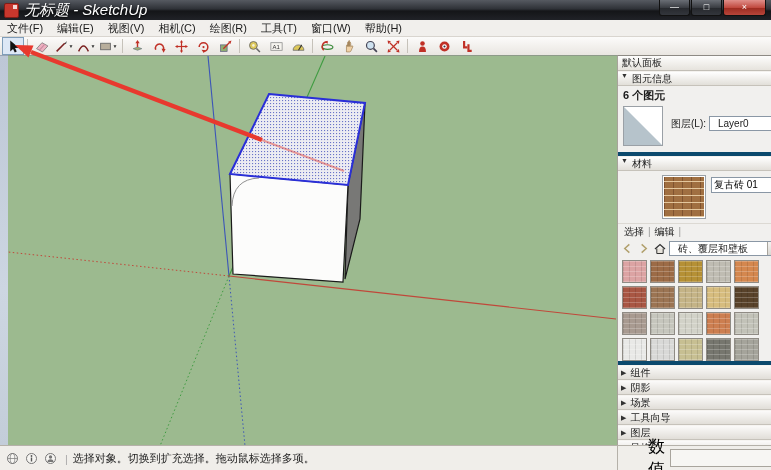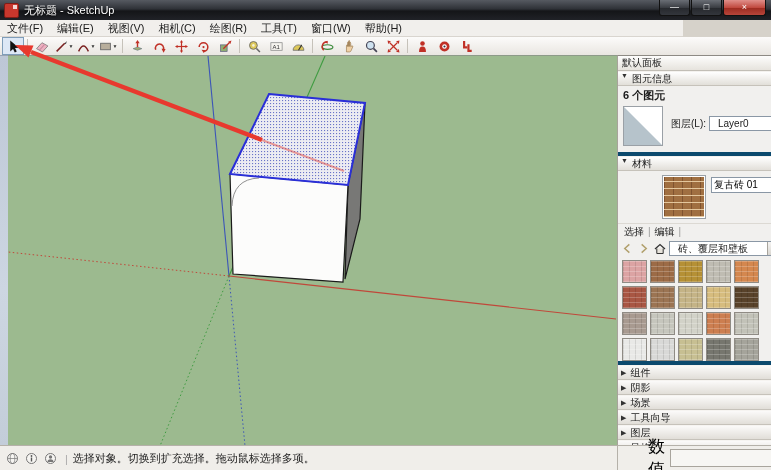--- a/index.html
+++ b/index.html
@@ -6,28 +6,28 @@
   .window{position:relative;width:771px;height:470px;overflow:hidden;
     font-family:"Liberation Sans","DejaVu Sans",sans-serif;background:#d6d2ca;
     -webkit-font-smoothing:antialiased;}
   
   .titlebar{position:absolute;left:0;top:0;width:771px;height:20px;
     background:linear-gradient(#565a61,#2e3137 45%,#141518 55%,#202227);
     display:flex;align-items:center;color:#fff;}
   .app-icon{width:13px;height:13px;margin:0 5px 0 4px;background:#c8372d;border:1px solid #7e1d17;
     border-radius:2px;position:relative;flex:0 0 auto;}
   .app-icon::after{content:"";position:absolute;right:1px;top:1px;width:4px;height:4px;background:#f3d9d6;}
-  .title-text{font-size:11px;text-shadow:0 1px 2px #000;white-space:nowrap;}
+  .title-text{font-size:15px;text-shadow:0 1px 2px #000;white-space:nowrap;font-style:italic;}
   .winbtns{position:absolute;right:5px;top:0;display:flex;}
   .wbtn{width:29px;height:15px;border:1px solid #111;border-top:none;border-radius:0 0 3px 3px;
     background:linear-gradient(#6a6e75,#3a3d43 50%,#26282d 51%,#33363c);
     color:#fff;font-size:9px;line-height:14px;text-align:center;margin-left:1px;}
   .wbtn.close{width:41px;background:linear-gradient(#e08f8a,#c14a40 50%,#9c2a1f 51%,#b8453a);}
   
-  .menubar{position:absolute;left:0;top:20px;width:683px;height:16px;background:#f1efec;
+  .menubar{position:absolute;left:0;top:20px;width:771px;height:16px;background:#f1efec;
     border-bottom:1px solid #d9d5cf;display:flex;align-items:center;font-size:11px;color:#1a1a1a;}
   .mitem{padding:0 7px;line-height:16px;white-space:nowrap;}
   
   .toolbar{position:absolute;left:0;top:37px;width:771px;height:18px;
     background:linear-gradient(#fcfbfa,#e9e6e1);border-bottom:1px solid #bcb8b1;
     display:flex;align-items:center;padding-left:2px;}
   .tbtn{height:16px;min-width:20px;display:flex;align-items:center;justify-content:center;
     border:1px solid transparent;margin:0;}
   .tbtn.pressed{border:1px solid #7f9db9;background:#dde8f6;}
   .ticon{width:13px;height:13px;display:inline-block;}

